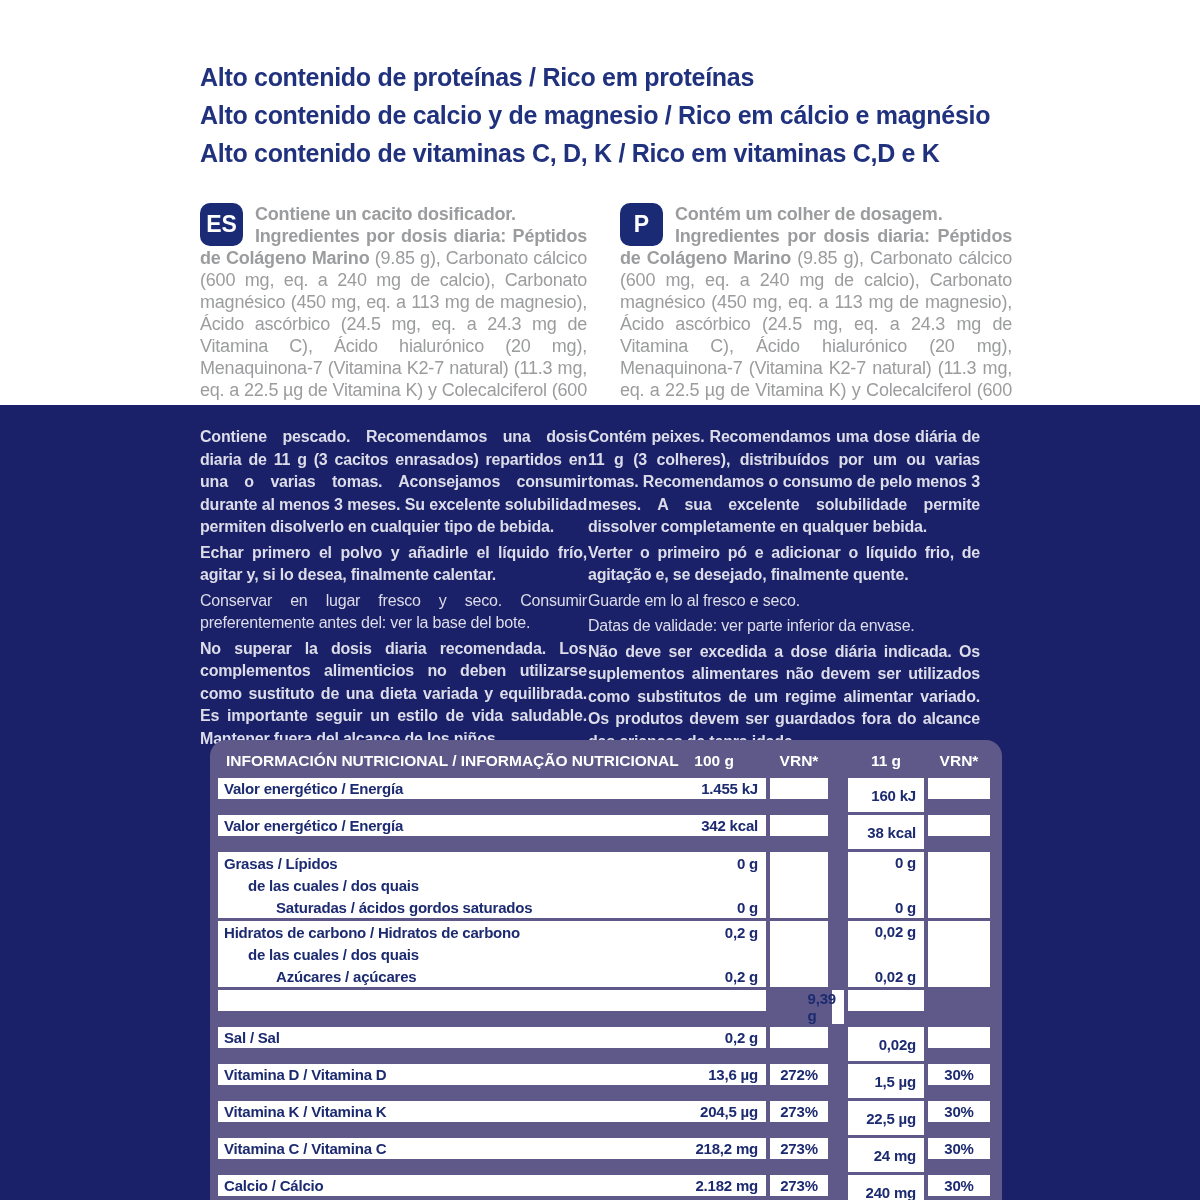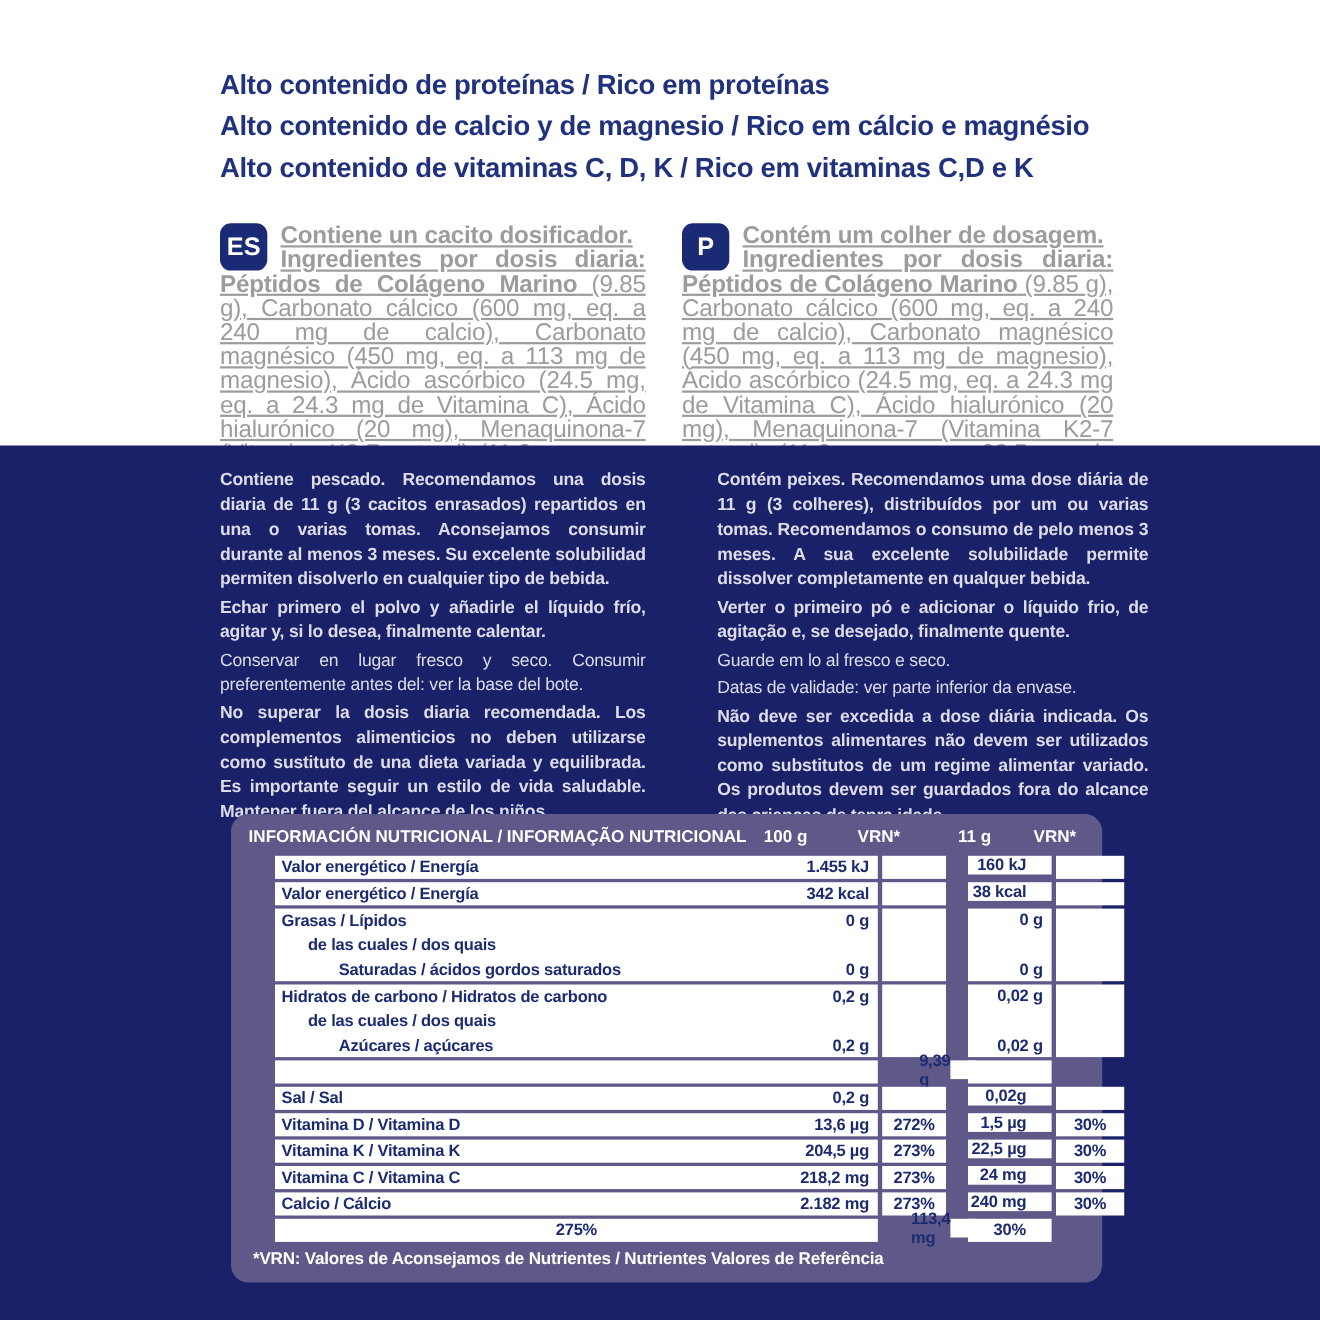--- a/index.html
+++ b/index.html
@@ -22,60 +22,60 @@
   .lang-col.es { left:200px; width:387px; }
   .lang-col.pt { left:620px; width:392px; }
   .badge {
     float:left;
     width:43px; height:43px; margin-right:12px;
     background:#1b2a75; border-radius:10px;
     color:#ffffff; font-weight:bold; font-size:23px;
     display:flex; align-items:center; justify-content:center;
   }
   .ingredients {
-    color:#9b9c9e; font-size:22px; line-height:22px;
-    text-align:justify; letter-spacing:-0.2px;text-decoration:underline;
+    color:#9b9c9e; font-size:18px; line-height:22px;
+    text-align:justify; letter-spacing:-0.2px;
   }
   .ingredients strong { color:#9b9c9e; }
   
   .navy {
     position:absolute; left:0; top:405px; width:1200px; height:795px;
     background:#1b2169;
   }
   .usage-col { position:absolute; top:21px; color:#dcdde9; font-size:16px;
     line-height:22.5px; text-align:justify; letter-spacing:-0.2px; }
   .usage-col.es { left:200px; width:387px; }
-  .usage-col.pt { left:652px; width:392px; }
+  .usage-col.pt { left:588px; width:392px; }
   .usage-col p { margin-bottom:3px; }
   .usage-col p.b { font-weight:bold; }
   
   .ntable {
     position:absolute; left:210px; top:335px; width:792px;
     background:#5f598a; border-radius:16px;
     padding:7px 10px 8px 8px;
     color:#1c2a70;
   }
   .t-grid {
     display:grid;
     grid-template-columns:548px 58px 12px 76px 62px;
     column-gap:4px;
     margin-bottom:3px;
   }
   .t-head { color:#ffffff; font-weight:bold; font-size:15.5px; height:27px; margin-bottom:4px; }
   .t-head .h-main { display:flex; align-items:center; justify-content:space-between; padding:0 32px 0 8px; }
   .t-head .h-c { display:flex; align-items:center; justify-content:center; }
   .cell { background:#ffffff; }
   .spacer { background:transparent; }
-  .t-row { font-size:15px; font-weight:bold; letter-spacing:-0.2px;margin-left:32px; }
+  .t-row { font-size:15px; font-weight:bold; letter-spacing:-0.2px; }
   .t-row .main-cell {
     display:flex; align-items:center; justify-content:space-between;
     padding:0 8px 0 6px; height:21px;
   }
   .t-row .vrn-cell { display:flex; align-items:center; justify-content:center; height:21px; }
-  .t-row .v2-cell  { display:flex; align-items:center; justify-content:flex-end; padding-right:23px; height:17px; }
+  .t-row .v2-cell  { display:flex; align-items:center; justify-content:flex-end; padding-right:8px; height:34px; }
   
   .t-row.group .main-cell { display:block; height:66px; padding:0; }
   .t-row.group .main-cell .ln {
     display:flex; align-items:center; justify-content:space-between;
     height:22px; padding:0 8px 0 6px;
   }
   .t-row.group .main-cell .ln.ind1 { padding-left:30px; }
   .t-row.group .main-cell .ln.ind2 { padding-left:58px; }
   .t-row.group .vrn-cell { height:66px; }
   .t-row.group .v2-cell {

